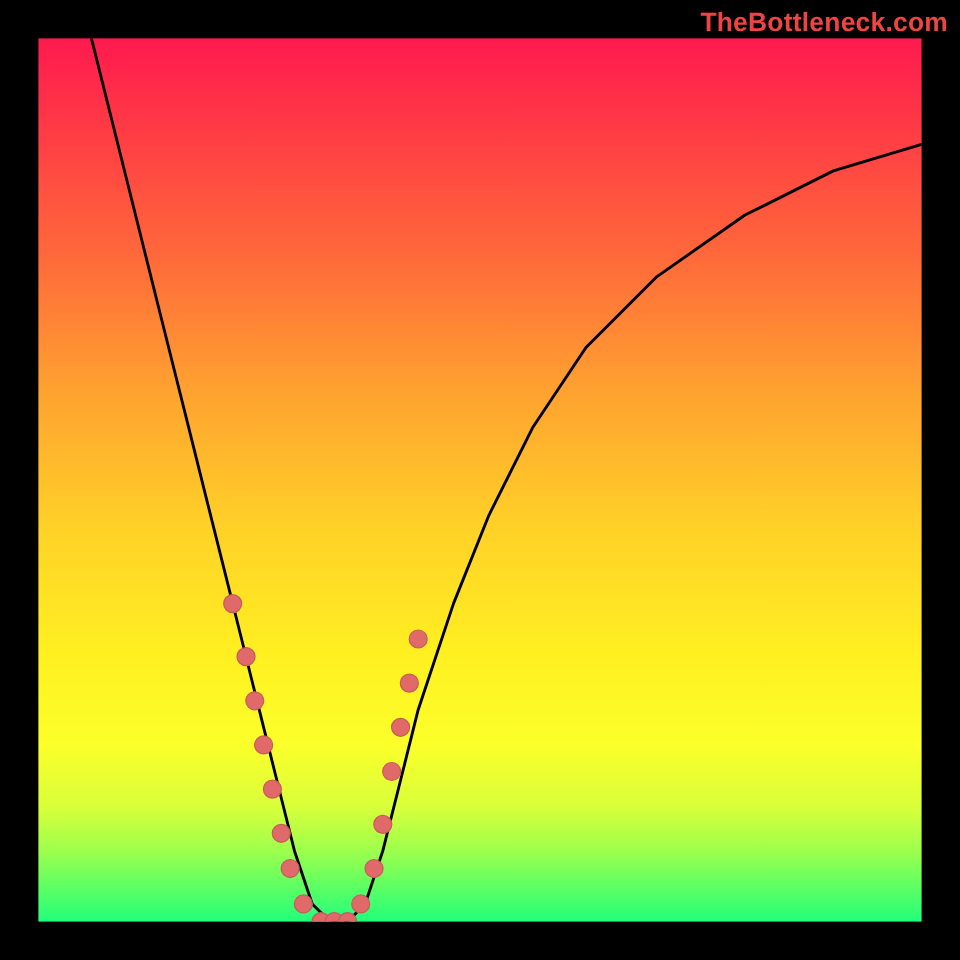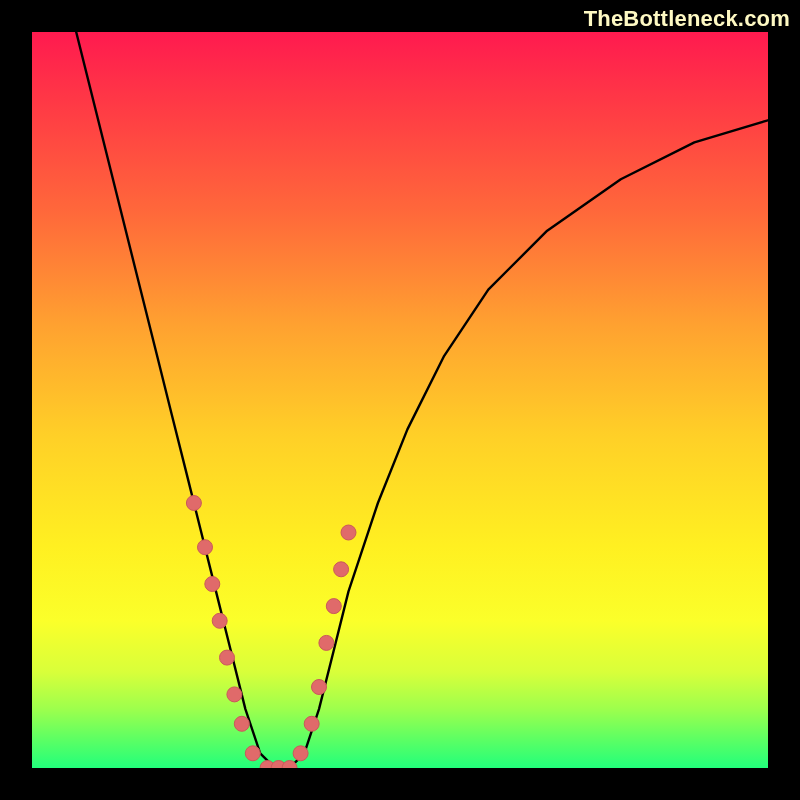--- a/index.html
+++ b/index.html
@@ -37,21 +37,21 @@
       #5eff63 96%,
       #22ff7b 100%);
   }
   .watermark {
     position: absolute;
     top: 6px;
     right: 10px;
     font-family: Arial, Helvetica, sans-serif;
     font-size: 22px;
     font-weight: 600;
-    color: #fef9c3;
+    color: #ef4444;
     letter-spacing: 0.2px;
     text-align: center;
   }
   svg.curve {
     position: absolute;
     left: 0;
     top: 0;
     width: 736px;
     height: 736px;
   }

